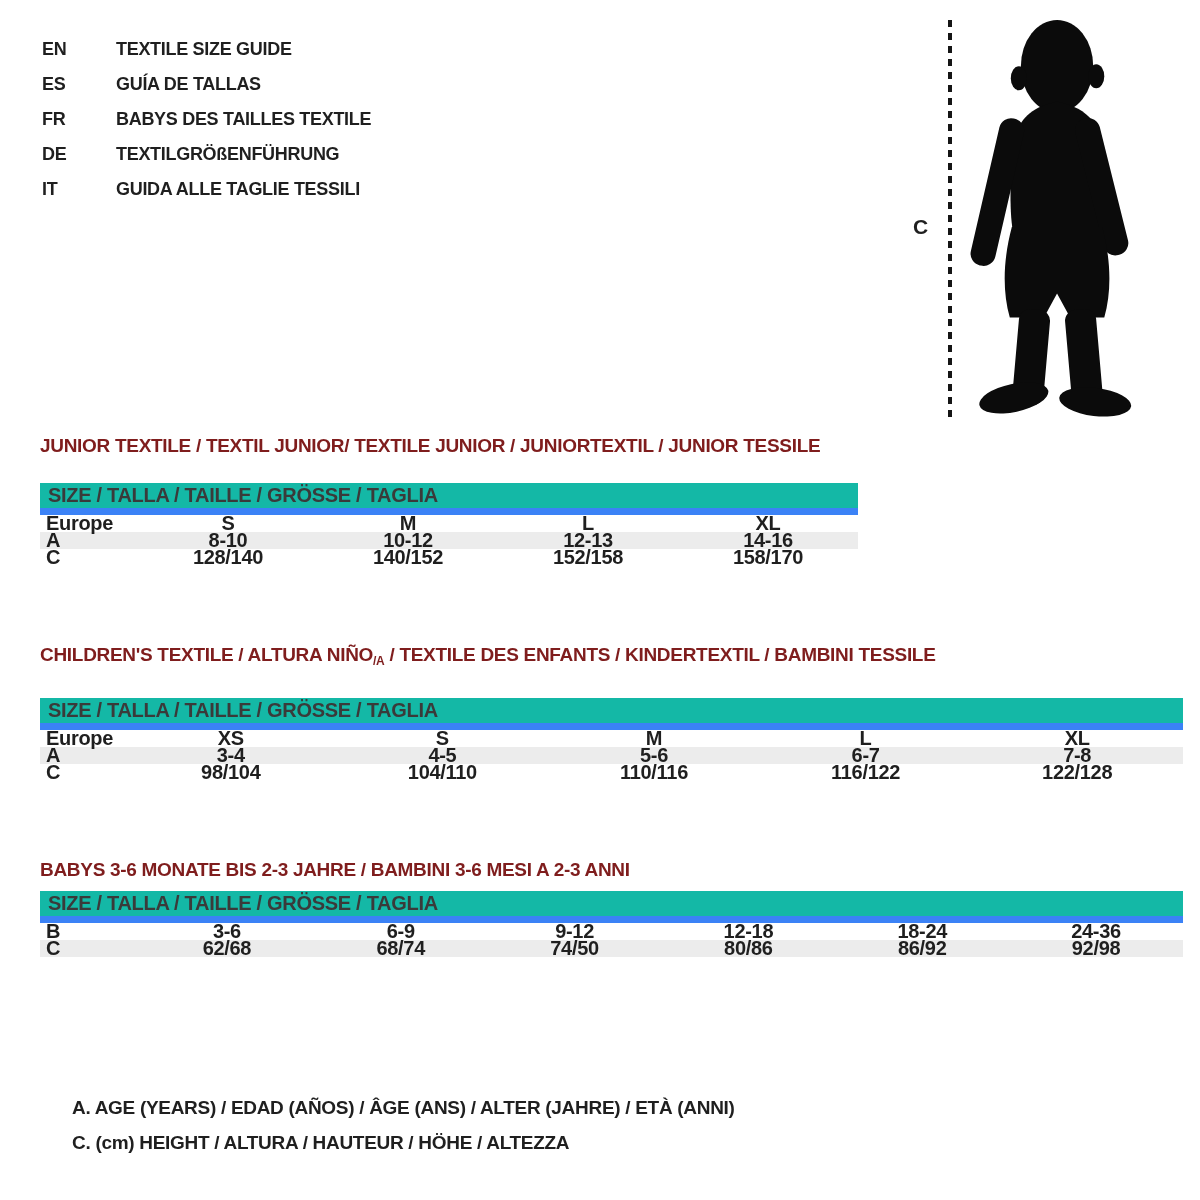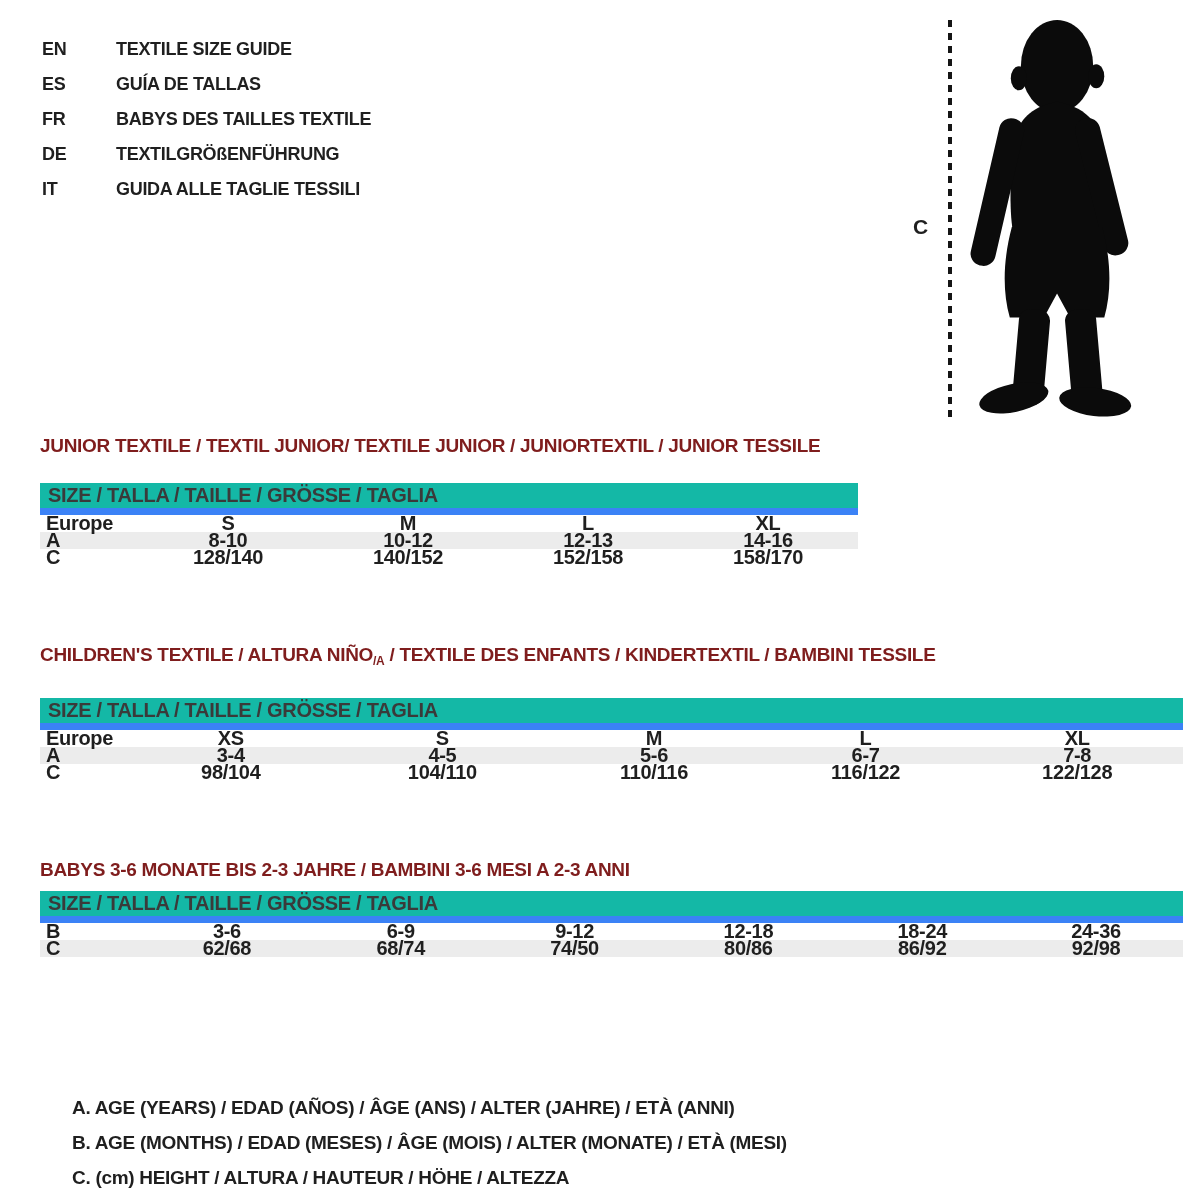--- a/index.html
+++ b/index.html
@@ -162,17 +162,16 @@
       <span class="cell">68/74</span>
       <span class="cell">74/50</span>
       <span class="cell">80/86</span>
       <span class="cell">86/92</span>
       <span class="cell">92/98</span>
     </div>
   </section>
 
   <section class="legend">
     <div class="legend-line">A. AGE (YEARS) / EDAD (AÑOS) / ÂGE (ANS) / ALTER (JAHRE) / ETÀ (ANNI)</div>
-    <div class="legend-line">B. AGE (MONTHS) / EDAD (MESES) / ÂGE (MOIS) / ALTER (MONATE) / ETÀ (MESI)</div>
     <div class="legend-line">C. (cm) HEIGHT / ALTURA / HAUTEUR / HÖHE / ALTEZZA</div>
   </section>
 
 </div>
 
 </body></html>

